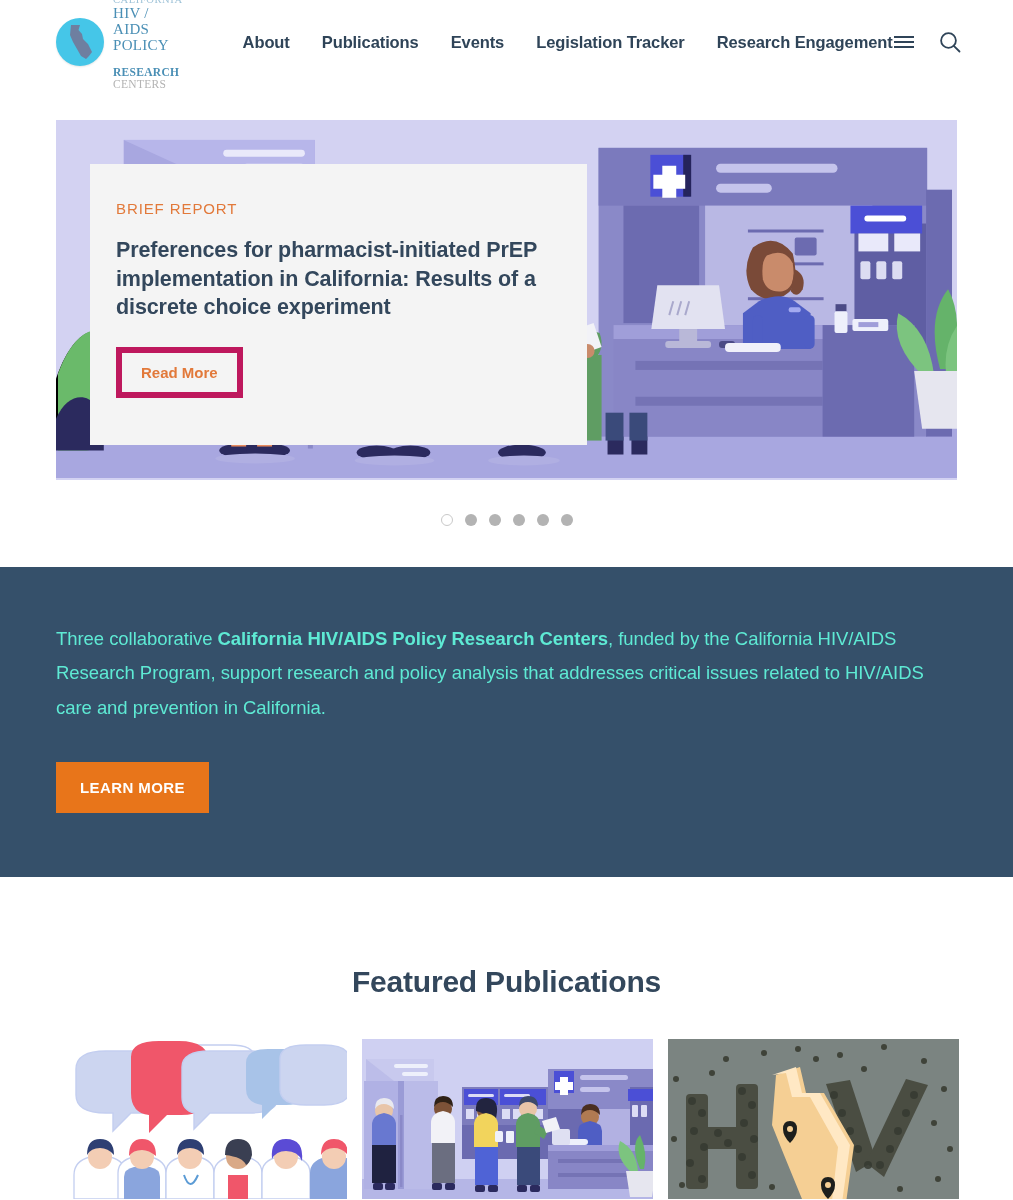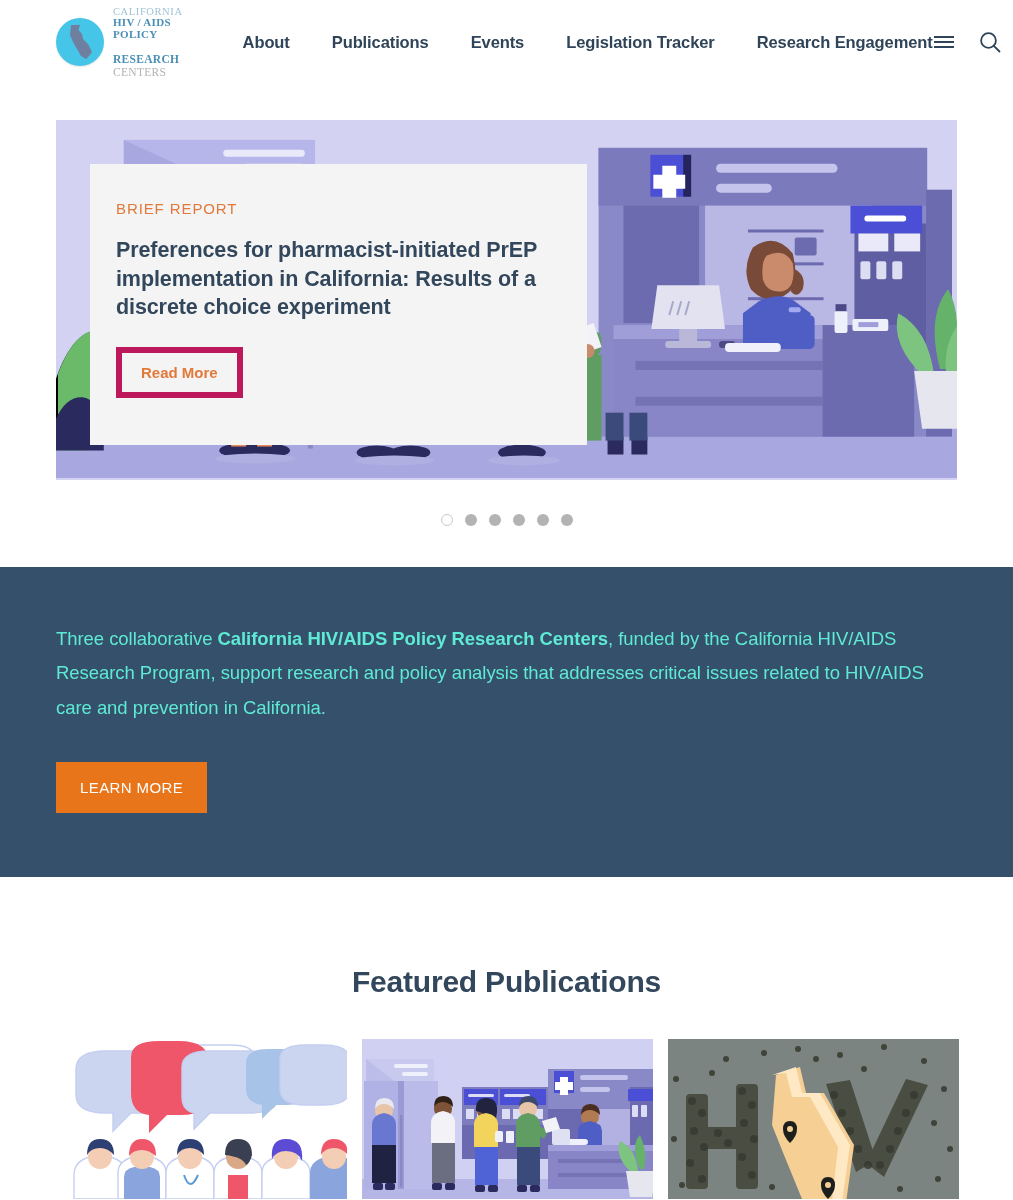--- a/index.html
+++ b/index.html
@@ -26,30 +26,30 @@
     position: relative; flex: none;
     box-shadow: 0 1px 2px rgba(0,0,0,.10);
   }
   .brand-mark svg { position: absolute; left: 11px; top: 7px; }
   .brand-text {
     font-family: "Liberation Serif", serif;
     line-height: 1.08;
     letter-spacing: .2px;
   }
   .bt1 { font-size: 10.5px; color: #9fc3d8; letter-spacing: .6px; }
-  .bt2 { font-size: 11px; color: #4a8fb5; font-weight: bold; letter-spacing: .3px; }
+  .bt2 { font-size: 15px; color: #4a8fb5; font-weight: normal; letter-spacing: .3px; }
   .bt3 { font-size: 11.5px; letter-spacing: .3px; margin-top: 12px; }
   .bt3 .s1 { color: #4a8fb5; font-weight: bold; }
   .bt3 .s2 { color: #b3b3b3; }
 
   .main-nav {
     margin-left: 60px;
     display: flex;
     align-items: center;
-    gap: 42px;
+    gap: 32px;
     flex: 1;
   }
   .nav-link {
     font-size: 16.5px;
     font-weight: bold;
     color: #2f4458;
     white-space: nowrap;
     cursor: pointer;
     letter-spacing: -.1px;
   }
@@ -121,21 +121,21 @@
     letter-spacing: -.05px;
   }
   .intro-copy b { font-weight: bold; }
   .learn-more {
     display: inline-block;
     margin-top: 37px;
     background: #e8751a;
     color: #ffffff;
     border: 0;
     font-family: inherit;
-    font-weight: normal;
+    font-weight: bold;
     font-size: 15px;
     letter-spacing: .4px;
     padding: 17px 24px;
     cursor: pointer;
   }
 
   
   .featured { padding: 0 56px; }
   .featured-title {
     text-align: center;

